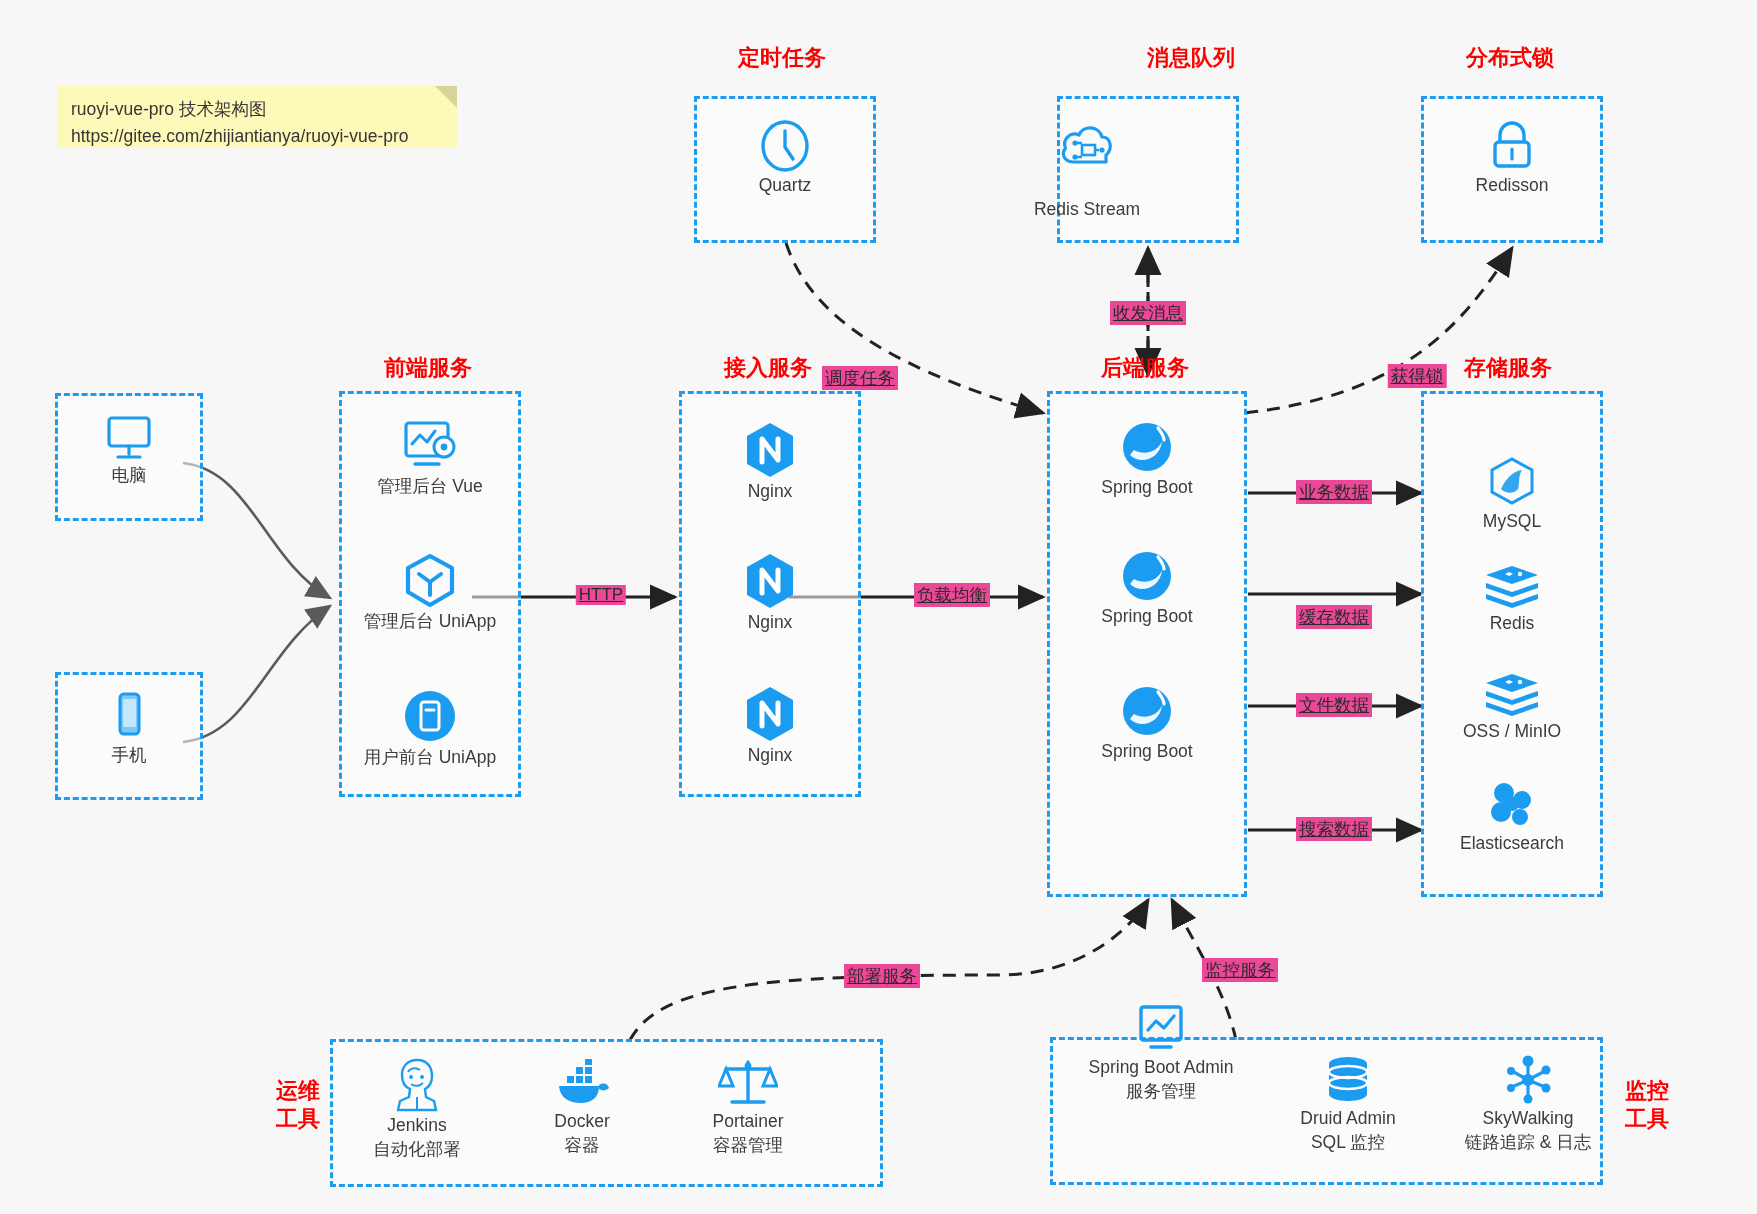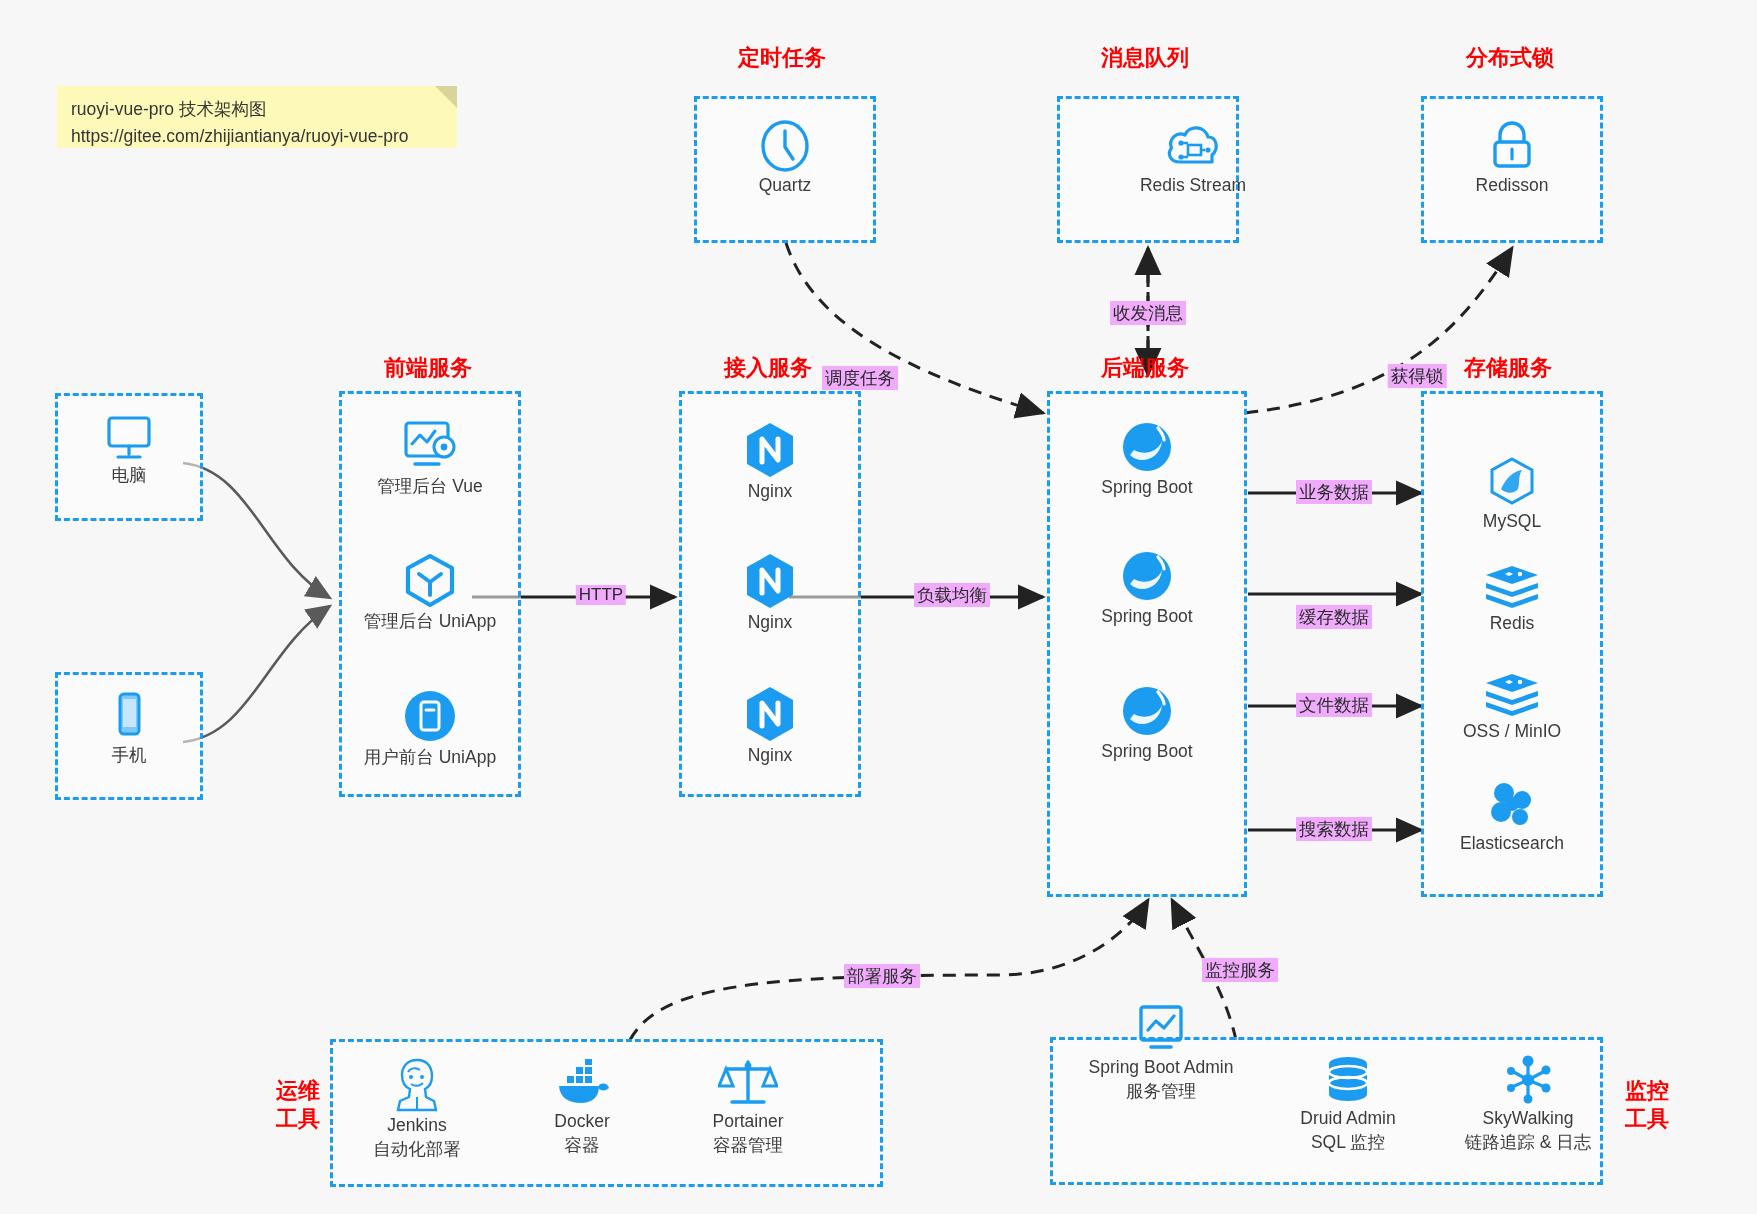--- a/index.html
+++ b/index.html
@@ -50,23 +50,24 @@
     font-size:17.5px;color:#3c3c3c;text-align:center;line-height:1.35;
     white-space:nowrap;
   }
   .cell .lbl2{font-size:17.5px;color:#3c3c3c;text-align:center;line-height:1.35;white-space:nowrap;}
   .ico{display:block;}
 
   
   .elabel{
     position:absolute;
     font-size:17px;color:#2b2b2b;
-    background:#f0abfc;
+    background:#ec4899;
     padding:0 3px;white-space:nowrap;
     transform:translate(-50%,-50%);
+    text-decoration:underline;
   }
   .elabel.cn{font-size:17.5px;}
 </style>
 </head>
 <body>
 
 <div id="canvas">
 
   <div class="note">
     <div class="fold"></div>
@@ -126,23 +127,23 @@
   <div class="gtitle" style="left:692px;top:43px;width:180px;">定时任务</div>
   <div class="gbox" style="left:694px;top:96px;width:182px;height:147px;"></div>
   <div class="cell" style="left:710px;top:118px;">
     <svg class="ico" width="56" height="56" viewBox="0 0 56 56">
       <ellipse cx="28" cy="28" rx="22" ry="24" fill="none" stroke="#1b9cf0" stroke-width="3.4"></ellipse>
       <path d="M28 13 L28 29 L36 41" fill="none" stroke="#1b9cf0" stroke-width="3.4" stroke-linecap="round" stroke-linejoin="round"></path>
     </svg>
     <div class="lbl">Quartz</div>
   </div>
 
-  <div class="gtitle" style="left:1055px;top:43px;width:180px;">消息队列</div>
+  <div class="gtitle" style="left:1055px;top:43px;width:180px;text-align:right;">消息队列</div>
   <div class="gbox" style="left:1057px;top:96px;width:182px;height:147px;"></div>
-  <div class="cell" style="left:1118px;top:118px;">
+  <div class="cell" style="left:1012px;top:118px;gap:24px;">
     <svg class="ico" width="58" height="56" viewBox="0 0 58 56">
       <path d="M16 44 C6 44 3 36 7.5 30 C4 21 13 13 21 17 C25 7 41 7.5 44 19 C53 19 55 31 48 37 L48 44 Z" fill="none" stroke="#1b9cf0" stroke-width="3.2" stroke-linejoin="round"></path>
       <rect x="24" y="27" width="13" height="10" fill="none" stroke="#1b9cf0" stroke-width="2.6"></rect>
       <circle cx="17" cy="25" r="2.6" fill="#1b9cf0"></circle>
       <circle cx="17" cy="39" r="2.6" fill="#1b9cf0"></circle>
       <circle cx="44" cy="32" r="2.6" fill="#1b9cf0"></circle>
       <path d="M19 25 H24 M19 39 H24 M37 32 H41" stroke="#1b9cf0" stroke-width="2.4"></path>
     </svg>
     <div class="lbl">Redis Stream</div>
   </div>

